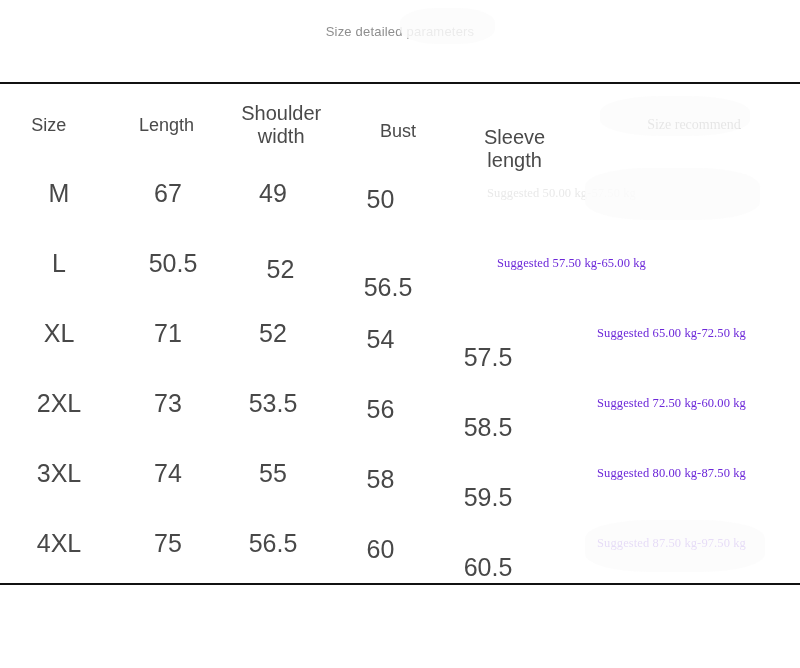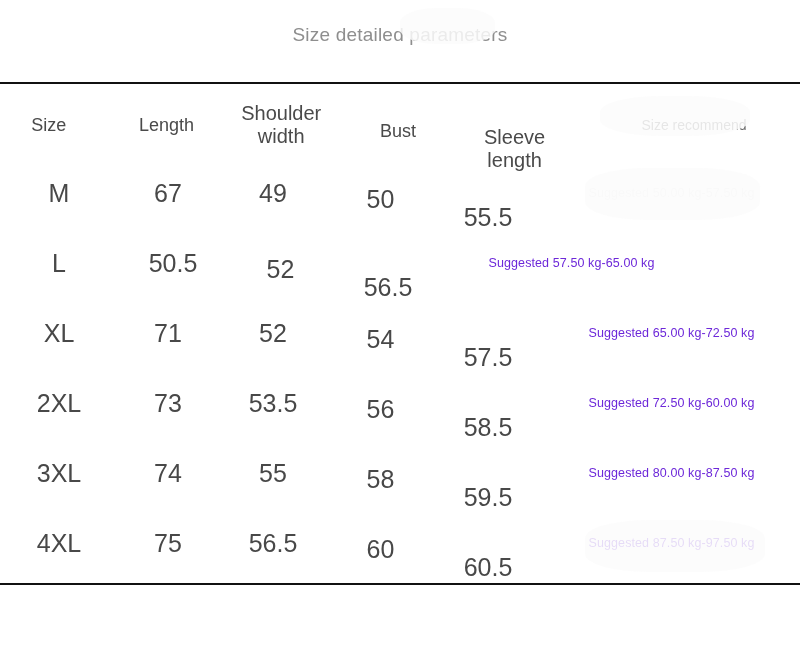--- a/index.html
+++ b/index.html
@@ -20,21 +20,21 @@
     width: 800px;
     height: 668px;
     box-sizing: border-box;
   }
   .title {
     position: absolute;
     top: 24px;
     left: 0;
     width: 800px;
     text-align: center;
-    font-size: 19px;
+    font-size: 13px;
     color: #8e8e8e;
     letter-spacing: 0.2px;
   }
   .rule {
     position: absolute;
     left: 0;
     width: 800px;
     height: 2px;
     background: #111111;
   }
@@ -62,21 +62,21 @@
   .cell {
     text-align: center;
     color: #535353;
     line-height: 1.15;
   }
   .c-size { width: 118px; }
   .c-length { width: 100px; }
   .c-shoulder { width: 110px; }
   .c-bust { width: 105px; margin-top: 12px; }
   .c-sleeve { width: 110px; margin-top: 48px; }
-  .c-recommend { width: 257px; }
+  .c-recommend { width: 257px; font-family: Liberation Serif, serif; }
 
   .row.header .cell {
     font-size: 20px;
     color: #4a4a4a;
   }
   .row.header .c-size,
   .row.header .c-length,
   .row.header .c-bust {
     font-size: 18px;
   }
@@ -126,21 +126,20 @@
       <div class="cell c-bust">Bust</div>
       <div class="cell c-sleeve">Sleeve length</div>
       <div class="cell c-recommend">Size recommend</div>
     </div>
 
     <div class="row data">
       <div class="cell c-size">M</div>
       <div class="cell c-length">67</div>
       <div class="cell c-shoulder">49</div>
       <div class="cell c-bust">50</div>
-      <div class="cell c-sleeve">55.5</div>
       <div class="cell c-recommend faded">Suggested 50.00 kg-57.50 kg</div>
     </div>
 
     <div class="row data">
       <div class="cell c-size">L</div>
       <div class="cell c-shoulder">50.5</div>
       <div class="cell c-bust">52</div>
       <div class="cell c-sleeve">56.5</div>
       <div class="cell c-recommend">Suggested 57.50 kg-65.00 kg</div>
     </div>

